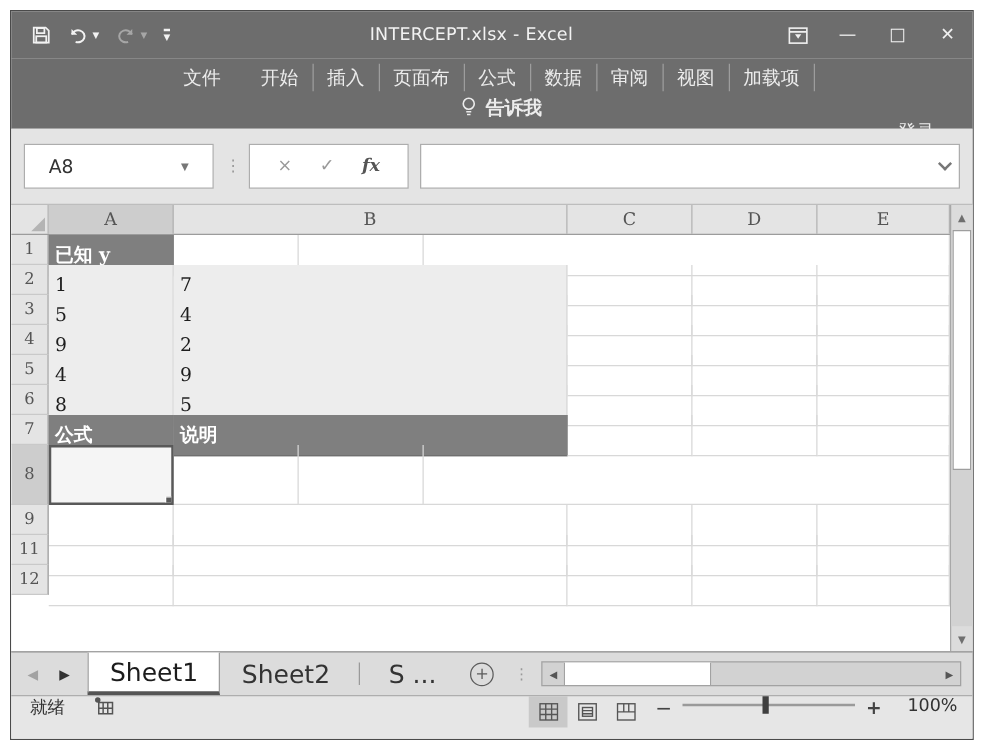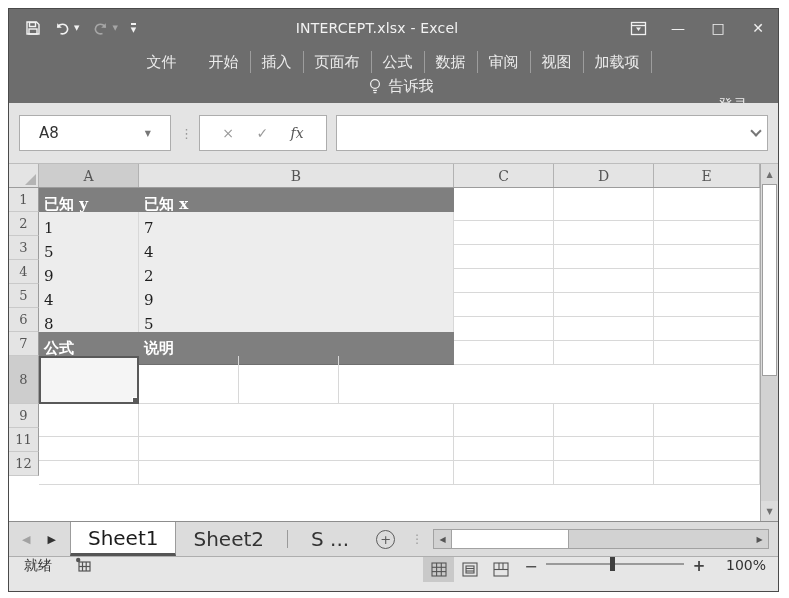--- a/index.html
+++ b/index.html
@@ -17,32 +17,32 @@
   .qat-custom { display:inline-block; border-top:2px solid #f2f2f2; font-size:7px; line-height:8px; padding-top:1px; }
   .title { flex:1; text-align:center; font-size:14px; letter-spacing:.2px; white-space:nowrap; }
   .wctrls { display:flex; align-items:center; height:100%; }
   .wbtn { width:40px; height:100%; display:flex; align-items:center; justify-content:center; font-size:14px; color:#f0f0f0; }
 
   
   .ribbonbar { height:56px; background:#6d6d6d; color:#ececec; display:flex; align-items:center; padding:0 12px 6px 12px; flex-shrink:0; font-size:15px;flex-direction:column; }
   .rtab { padding:0 11px; height:30px; line-height:30px; white-space:nowrap; }
   .rtab.filetab { margin-right:10px; }
   .rsep { width:1px; height:22px; background:#9d9d9d; }
-  .tellme { display:flex; align-items:center; gap:7px; margin-left:14px; white-space:nowrap; }
+  .tellme { display:flex; gap:7px; margin-left:14px; white-space:nowrap;font-weight:bold; }
   .signin { margin-left:auto; margin-right:18px; white-space:nowrap; }
   .share { display:flex; align-items:center; gap:7px; background:#5e5e5e; height:38px; padding:0 13px; white-space:nowrap; }
 
   
   .formulabar { height:61px; background:#e4e4e4; border-bottom:1px solid #bdbdbd; display:flex; align-items:center; padding:0 10px; gap:9px; flex-shrink:0; }
   .namebox { width:152px; height:36px; background:#fff; border:1px solid #adadad; display:flex; align-items:center; padding:0 19px; font-size:15px; color:#333; }
   .namebox .nbv { flex:1; }
   .namebox .nbarrow { font-size:8px; color:#777; }
   .fsplit { color:#999; font-size:13px; width:10px; text-align:center; letter-spacing:0; }
   .fxbox { width:128px; height:36px; background:#fff; border:1px solid #adadad; display:flex; align-items:center; justify-content:space-evenly; color:#9a9a9a; font-size:14px; }
-  .fxlabel { font-style:italic; font-family:"DejaVu Serif", serif; color:#555; font-weight:normal;text-align:right; }
+  .fxlabel { font-style:italic; font-family:"DejaVu Serif", serif; color:#555; font-weight:bold;text-align:right; }
   .finput { flex:1; height:36px; background:#fff; border:1px solid #adadad; position:relative; }
   .fexpand { position:absolute; right:7px; top:11px; width:8px; height:8px; border-right:2px solid #777; border-bottom:2px solid #777; transform:rotate(45deg); }
 
   
   .gridwrap { flex:1; display:flex; background:#fff; overflow:hidden; min-height:0; }
   .gridmain { flex:1; display:flex; flex-direction:column; min-width:0; }
   .colheaders { display:flex; height:24px; background:#e4e4e4; border-bottom:1px solid #9c9c9c; flex-shrink:0;
                 font-family:"DejaVu Serif", serif; }
   .corner { width:30px; position:relative; border-right:1px solid #b2b2b2; flex-shrink:0; }
   .corner::after { content:""; position:absolute; right:2px; bottom:2px;
@@ -222,21 +222,20 @@
               <span class="colh wB">B</span>
               <span class="colh wC">C</span>
               <span class="colh wD">D</span>
               <span class="colh wE">E</span>
             </span>
         </div>
         <div class="rowsarea" id="rowsarea">
             <div class="row">
               <span class="rowh">1</span>
               <div class="cell wA band">已知 y</div>
-              <div class="cell wB band">已知 x</div>
               <div class="cell wC"></div>
               <div class="cell wD"></div>
               <div class="cell wE"></div>
             </div>
             <div class="row">
               <span class="rowh">2</span>
               <div class="cell wA filled">1</div>
               <div class="cell wB filled">7</div>
               <div class="cell wC"></div>
               <div class="cell wD"></div>

